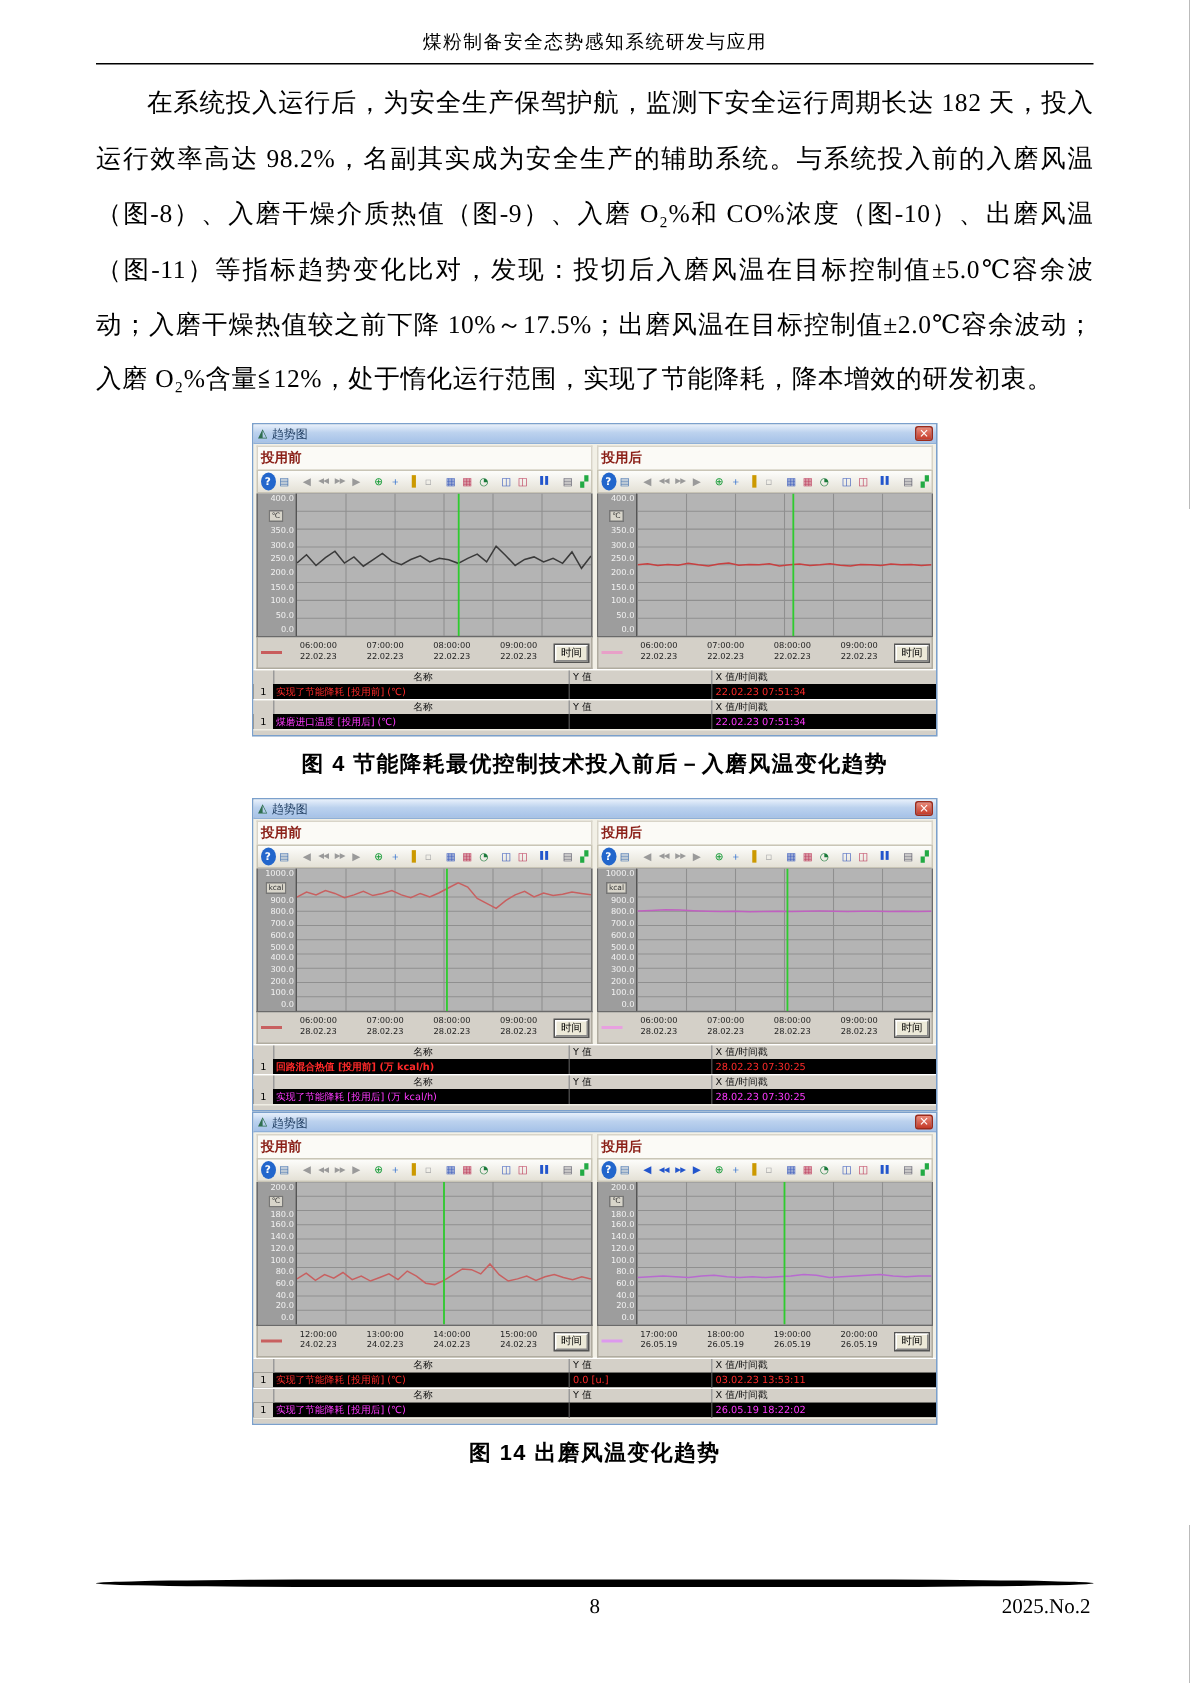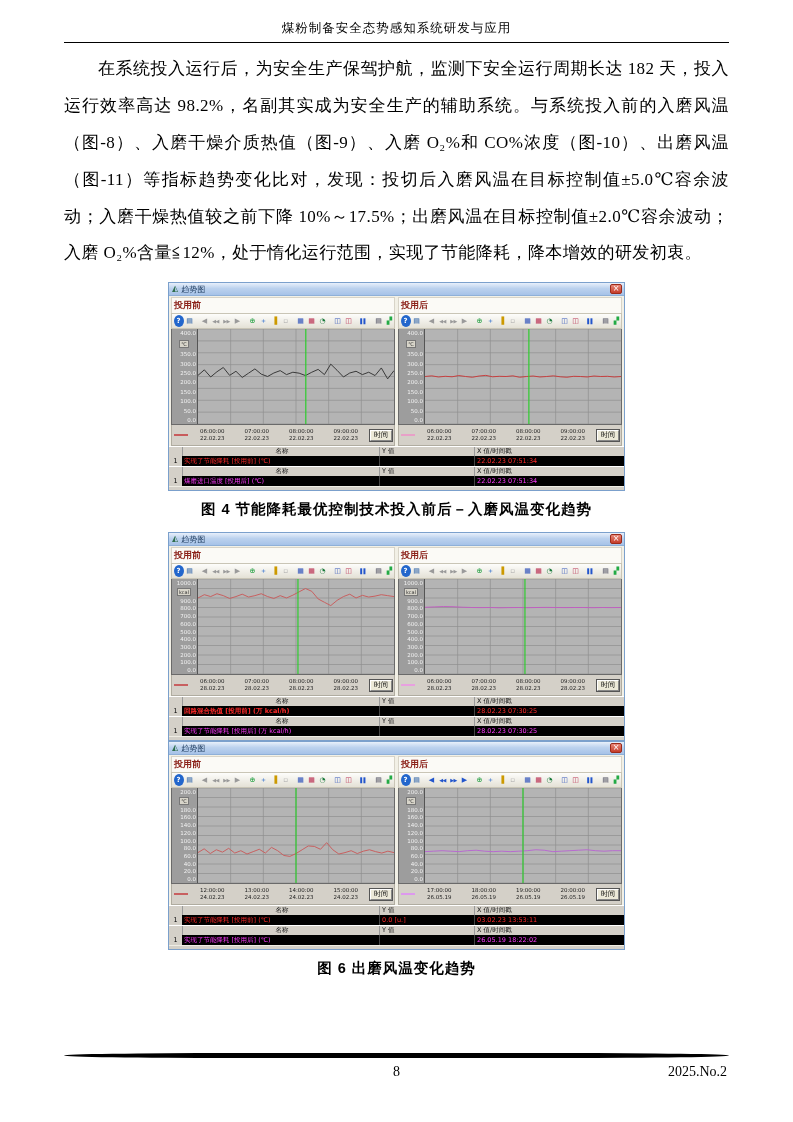--- a/index.html
+++ b/index.html
@@ -724,21 +724,21 @@
               <div class="legend-row">
                 <span class="c-num">1</span>
                 <span class="c-name" style="color: rgb(255, 58, 255);">实现了节能降耗 [投用后] (℃)</span>
                 <span class="c-y" style="color: rgb(255, 58, 255);"></span>
                 <span class="c-x" style="color: rgb(255, 58, 255);">26.05.19 18:22:02</span>
               </div>
             </div>
             <div class="win-bottom"></div>
           </div>
         </div>
-      <p class="fig-caption">图 6  出磨风温变化趋势</p>
+      <p class="fig-caption">图 14  出磨风温变化趋势</p>
     </div>
   </div>
 
   <div class="footer">
     <div class="footer-bar"></div>
     <div class="footer-row">
       <span class="footer-page">8</span>
       <span class="footer-issue">2025.No.2</span>
     </div>
   </div>

